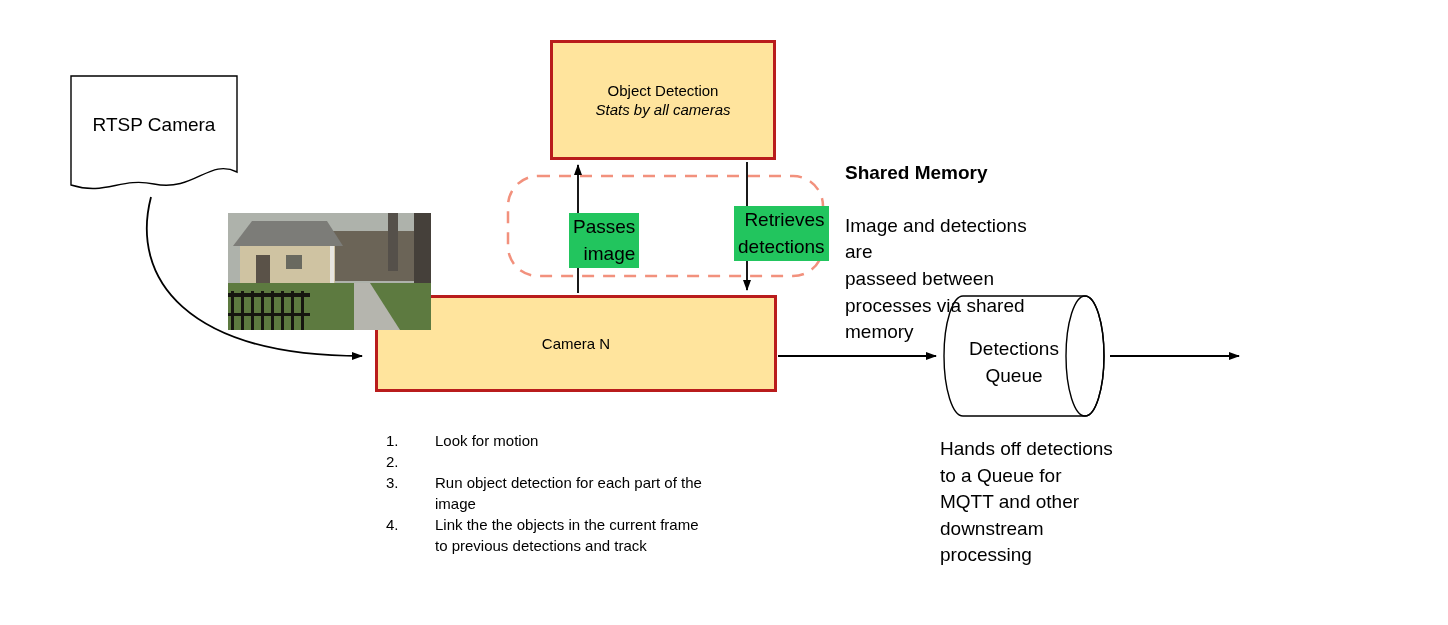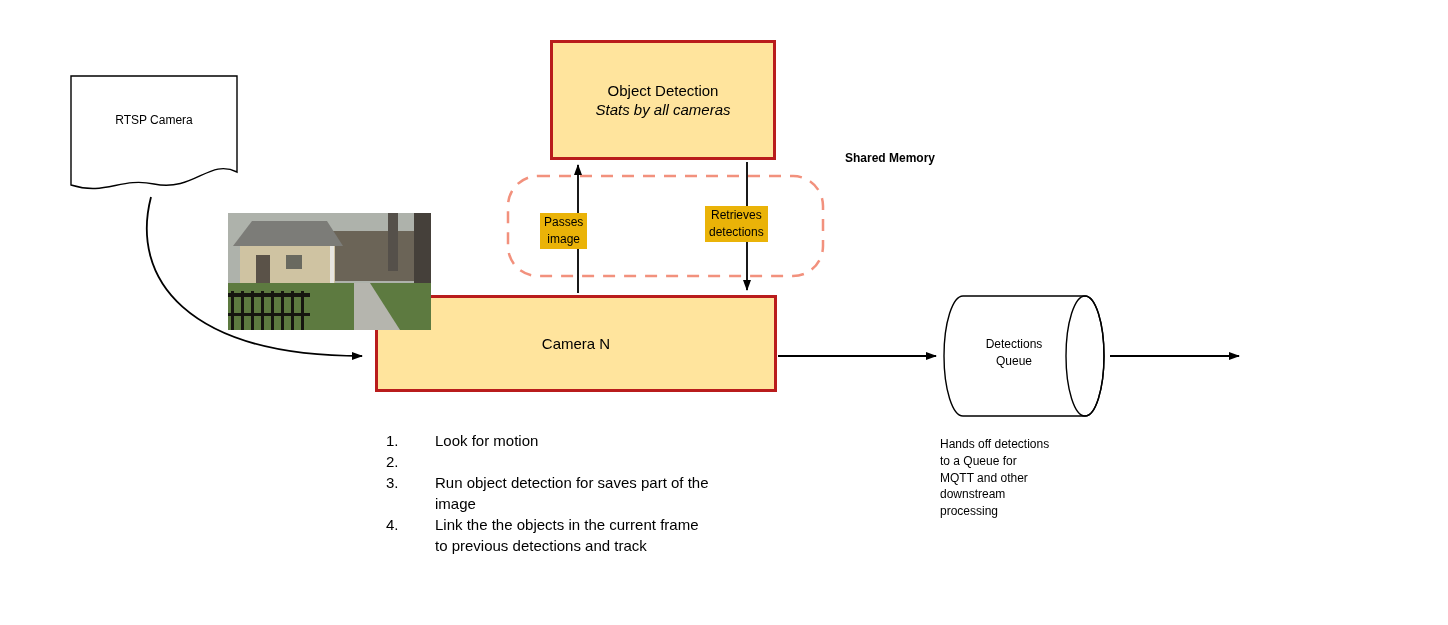--- a/index.html
+++ b/index.html
@@ -11,22 +11,22 @@
   .node .subtitle{font-style:italic;}
   .node .wrap{white-space:pre-line;}
 
   #node-object-detection{left:550px;top:40px;width:226px;height:120px;}
   #node-camera-n{left:375px;top:295px;width:402px;height:97px;}
   #node-mqtt{left:1246px;top:297px;width:148px;height:117px;}
 
   svg.layer{position:absolute;left:0;top:0;z-index:2;pointer-events:none;}
   svg.photo{position:absolute;left:228px;top:213px;width:203px;height:117px;z-index:4;}
 
-  .label{position:absolute;font-size:12px;line-height:1.4;z-index:3;white-space:pre-line;}
-  .edge-label{background:#eab308;padding:1px 4px;text-align:center;}
+  .label{position:absolute;font-size:19px;line-height:1.4;z-index:3;white-space:pre-line;}
+  .edge-label{background:#22c55e;padding:1px 4px;text-align:right;margin-left:29px;}
   .note-title{font-weight:bold;}
 
   #label-rtsp{left:70px;top:112px;width:168px;text-align:center;white-space:normal;}
   #label-queue{left:958px;top:336px;width:112px;text-align:center;}
   #label-passes{left:540px;top:213px;}
   #label-retrieves{left:705px;top:206px;}
   #note-shared-memory{left:845px;top:133px;width:205px;}
   #note-fetch{left:45px;top:342px;width:180px;}
   #note-queue{left:940px;top:436px;width:180px;}
 
@@ -110,40 +110,44 @@
 Queue</div>
 
   <div class="label edge-label" id="label-passes">Passes
 image</div>
 
   <div class="label edge-label" id="label-retrieves">Retrieves
 detections</div>
 
   <div class="label" id="note-shared-memory">
     <div class="note-title">Shared Memory</div>
+    <div>Image and detections are
+passeed between
+processes via shared
+memory</div>
   </div>
 
 
   <div class="label" id="note-queue">Hands off detections
 to a Queue for
 MQTT and other
 downstream
 processing</div>
 
   <ol class="steps">
     <li>
       <span class="step-num">1.</span>
       <span class="step-text">Look for motion</span>
     </li>
     <li>
       <span class="step-num">2.</span>
     </li>
     <li>
       <span class="step-num">3.</span>
-      <span class="step-text">Run object detection for saves part of the
+      <span class="step-text">Run object detection for each part of the
 image</span>
     </li>
     <li>
       <span class="step-num">4.</span>
       <span class="step-text">Link the the objects in the current frame
 to previous detections and track</span>
     </li>
   </ol>
 
 </div>

